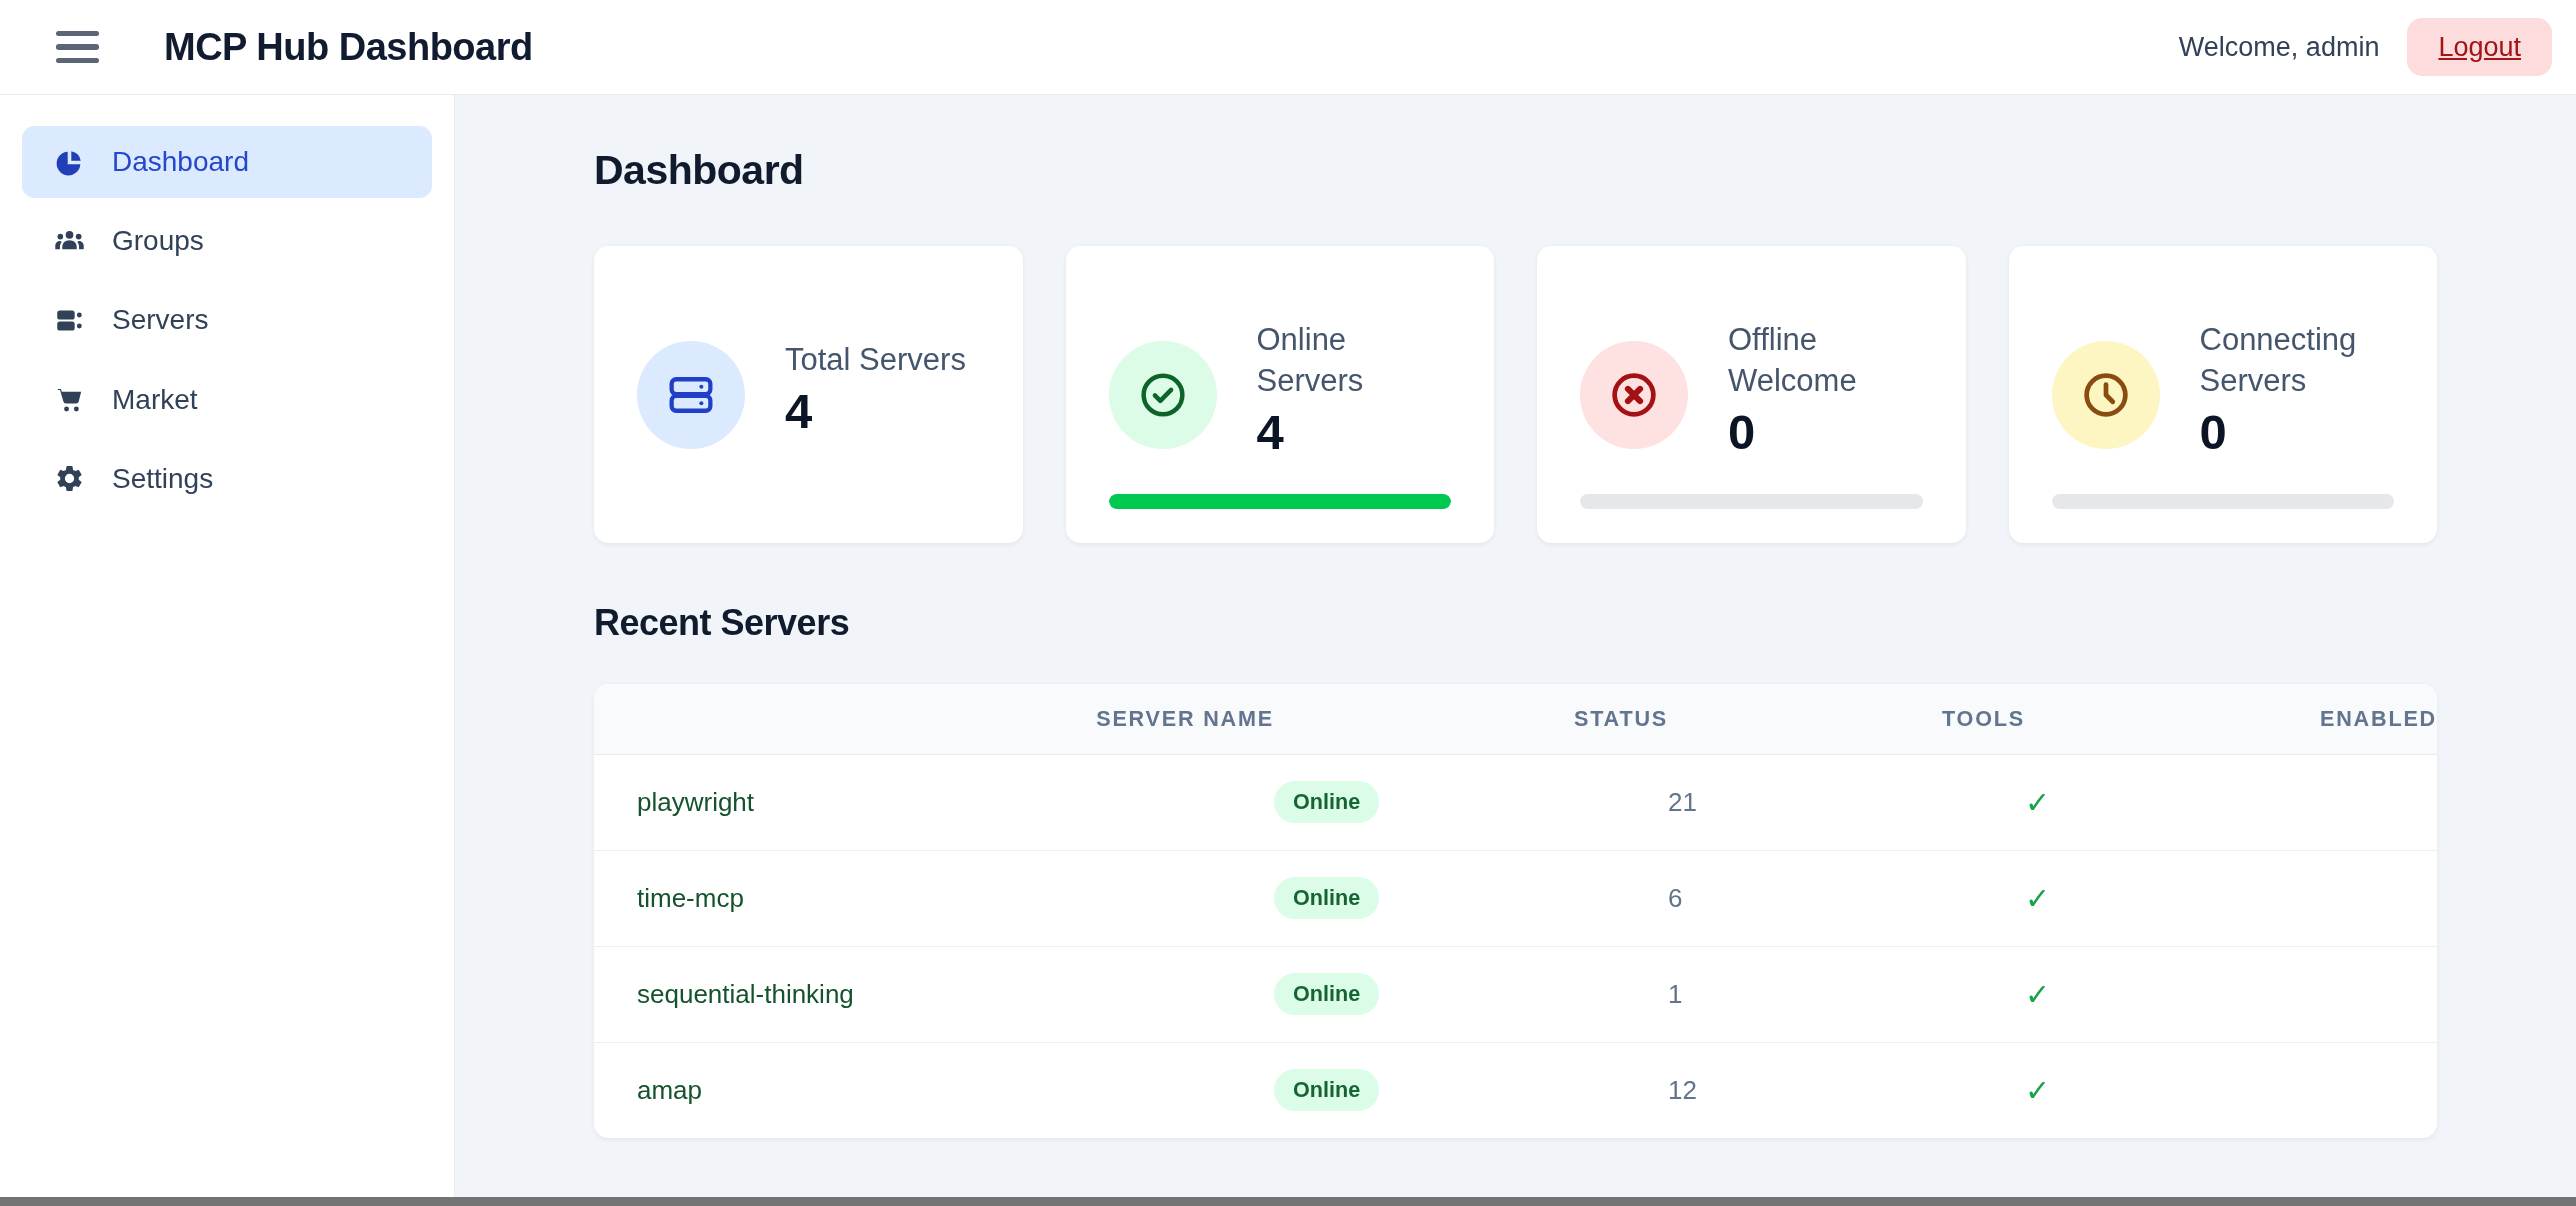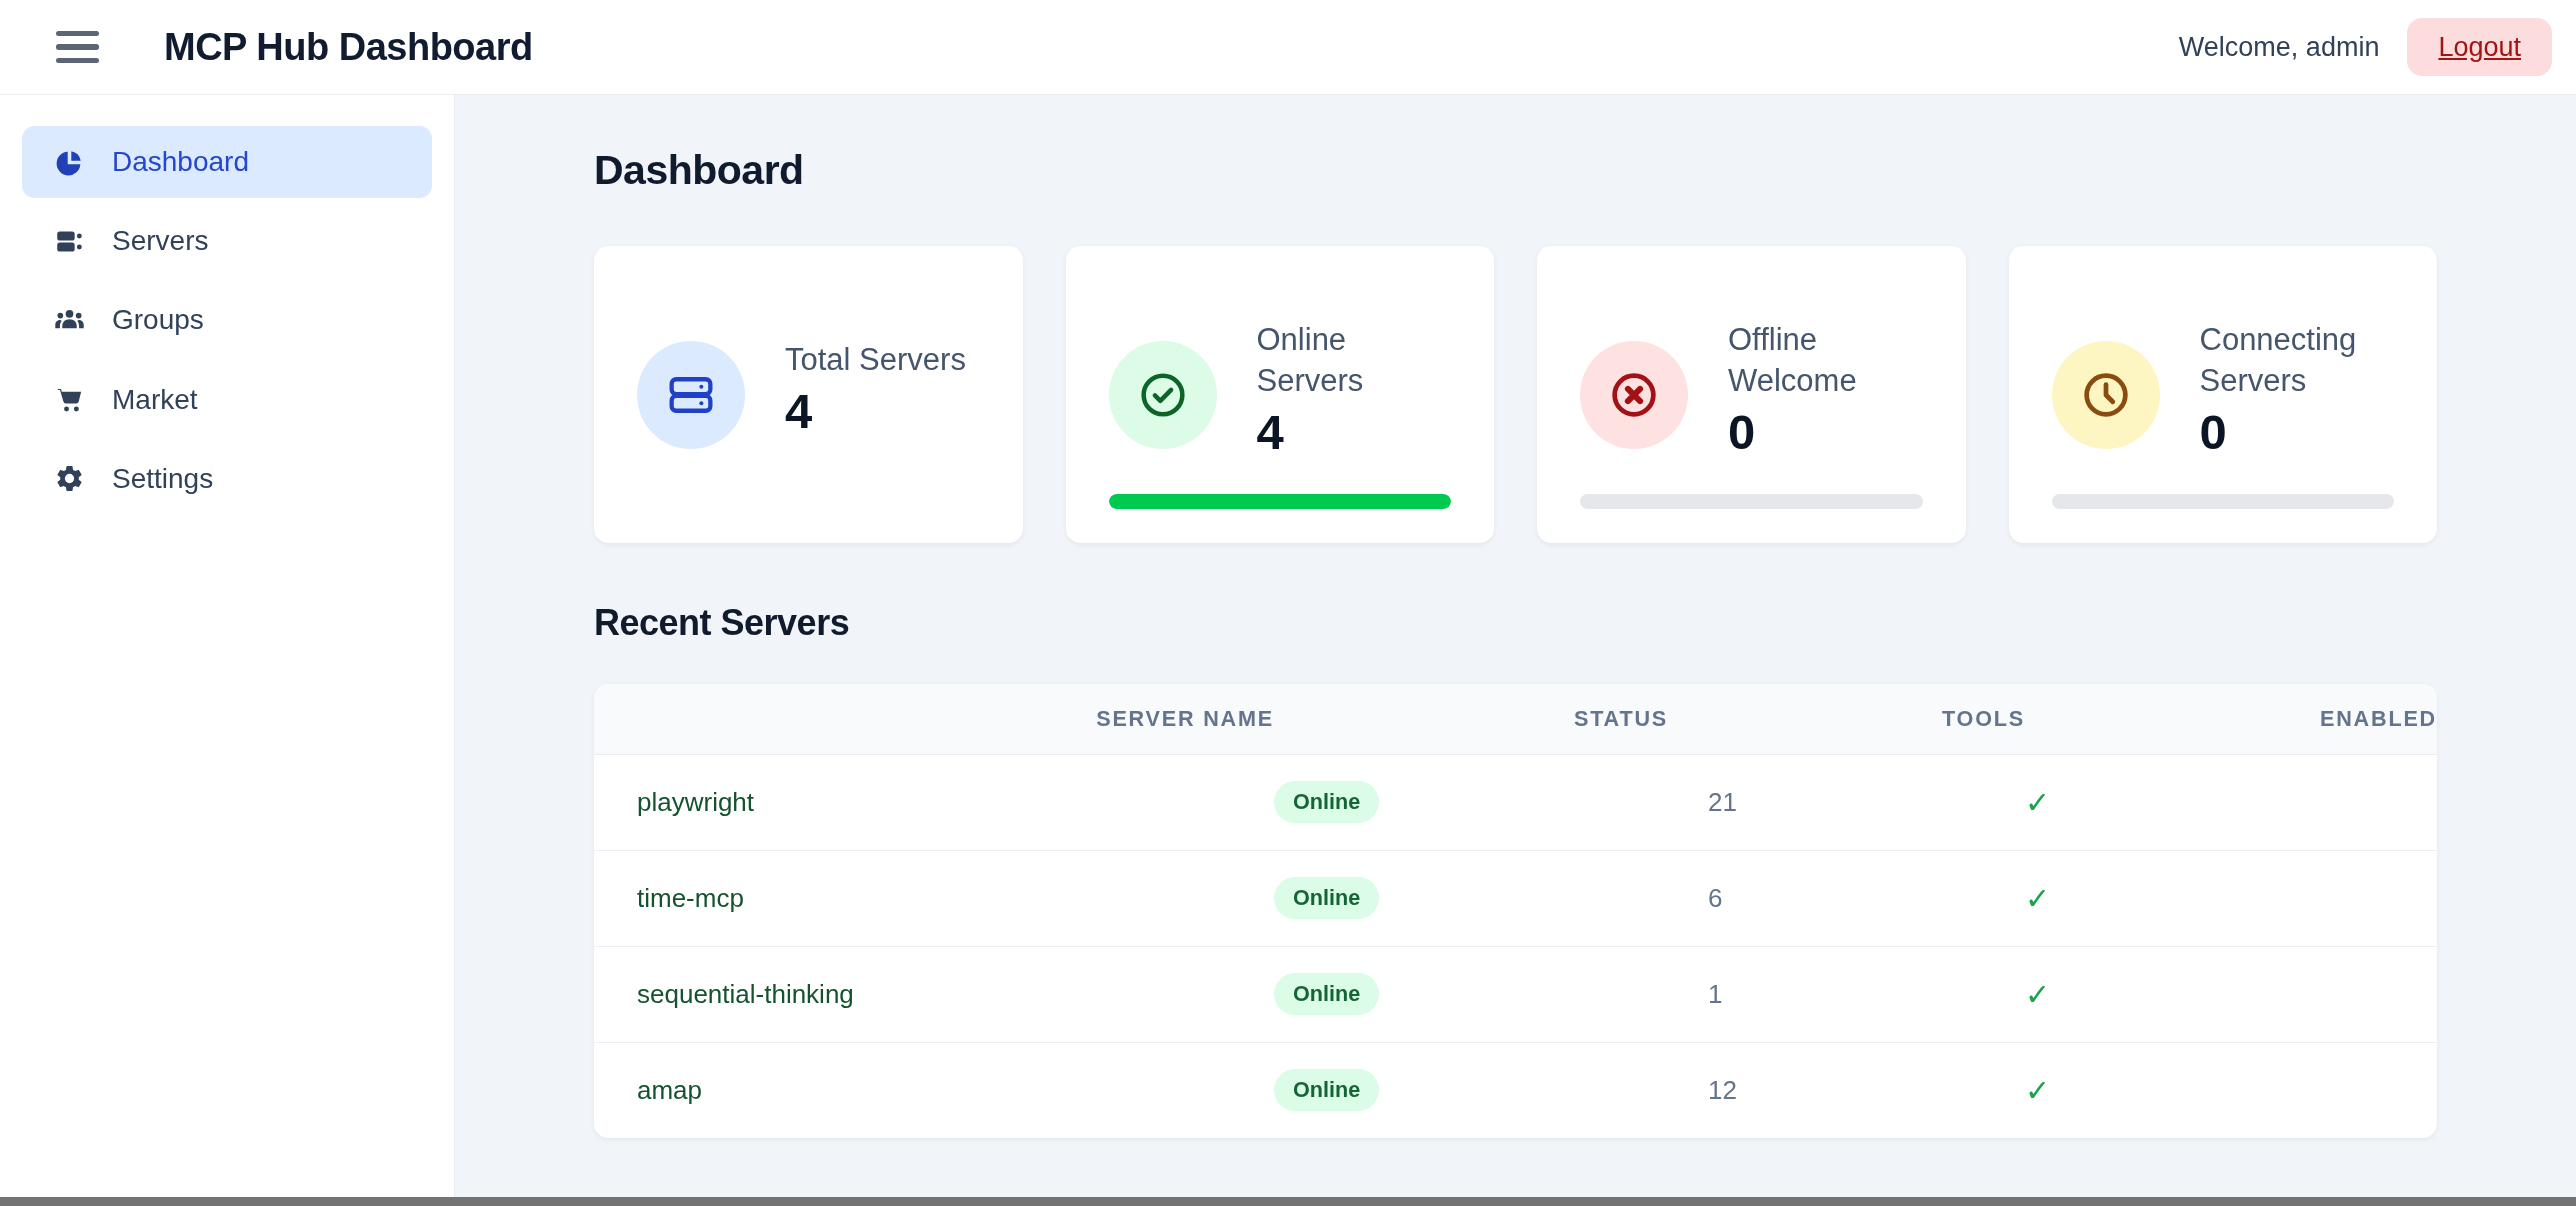--- a/index.html
+++ b/index.html
@@ -178,21 +178,21 @@
   .col-enabled{ }
   .server-name { font-size: 26px; font-weight: 500; color: #14532d; }
   .status-badge {
     display: inline-block;
     background: #dbfce7;
     color: #156534;
     font-size: 21.6px; font-weight: bold;
     padding: 8px 19px;
     border-radius: 899px;
   }
-  .tools-count { font-size: 26px; color: #62748e; margin-left: 40px; }
+  .tools-count { font-size: 26px; color: #62748e; }
   .enabled-check { font-size: 30px; color: #17a34a; }
 
   
   .bottom-bar {
     position: absolute;
     left: 0; bottom: 0;
     width: 100%; height: 9px;
     background: #737373;
   }
 </style>
@@ -220,40 +220,40 @@
         <svg viewBox="0 0 24 24" fill="currentColor">
           <path d="M10.6 3.6 A 9.2 9.2 0 1 0 20.4 13.4 L 10.6 13.4 Z"></path>
           <path d="M13.4 3.3 A 9.2 9.2 0 0 1 20.7 10.6 L 13.4 10.6 Z"></path>
         </svg>
       </span>
       <span class="nav-label">Dashboard</span>
     </div>
     <div class="nav-item">
       <span class="nav-icon">
         <svg viewBox="0 0 24 24" fill="currentColor">
-          <rect x="2.5" y="4.2" width="13.5" height="7" rx="2"></rect>
-          <circle cx="19.6" cy="7.7" r="1.9"></circle>
-          <rect x="2.5" y="12.8" width="13.5" height="7" rx="2"></rect>
-          <circle cx="19.6" cy="16.3" r="1.9"></circle>
-        </svg>
-      </span>
-      <span class="nav-label">Servers</span>
-    </div>
-    <div class="nav-item">
-      <span class="nav-icon">
-        <svg viewBox="0 0 24 24" fill="currentColor">
           <circle cx="12" cy="6.8" r="3"></circle>
           <circle cx="4.9" cy="8.2" r="2.2"></circle>
           <circle cx="19.1" cy="8.2" r="2.2"></circle>
           <path d="M12 11c-3.2 0-5.6 2.2-5.6 5v2h11.2v-2c0-2.8-2.4-5-5.6-5z"></path>
           <path d="M4.9 11.6c-2.2 0-3.9 1.6-3.9 3.6V18h3.6v-2c0-1.4.5-2.7 1.4-3.7a4.7 4.7 0 0 0-1.1-.7z"></path>
           <path d="M19.1 11.6c2.2 0 3.9 1.6 3.9 3.6V18h-3.6v-2c0-1.4-.5-2.7-1.4-3.7.4-.3.7-.5 1.1-.7z"></path>
         </svg>
       </span>
       <span class="nav-label">Groups</span>
+    </div>
+    <div class="nav-item">
+      <span class="nav-icon">
+        <svg viewBox="0 0 24 24" fill="currentColor">
+          <rect x="2.5" y="4.2" width="13.5" height="7" rx="2"></rect>
+          <circle cx="19.6" cy="7.7" r="1.9"></circle>
+          <rect x="2.5" y="12.8" width="13.5" height="7" rx="2"></rect>
+          <circle cx="19.6" cy="16.3" r="1.9"></circle>
+        </svg>
+      </span>
+      <span class="nav-label">Servers</span>
     </div>
     <div class="nav-item">
       <span class="nav-icon">
         <svg viewBox="0 0 24 24" fill="currentColor">
           <path d="M3 3.8h2.4l.6 2.2H21l-1.8 7.3a2.2 2.2 0 0 1-2.1 1.7H9.3a2.2 2.2 0 0 1-2.1-1.7L5 5.8l-.4-1.2H3z"></path>
           <circle cx="9.7" cy="19.3" r="1.9"></circle>
           <circle cx="17.3" cy="19.3" r="1.9"></circle>
         </svg>
       </span>
       <span class="nav-label">Market</span>

